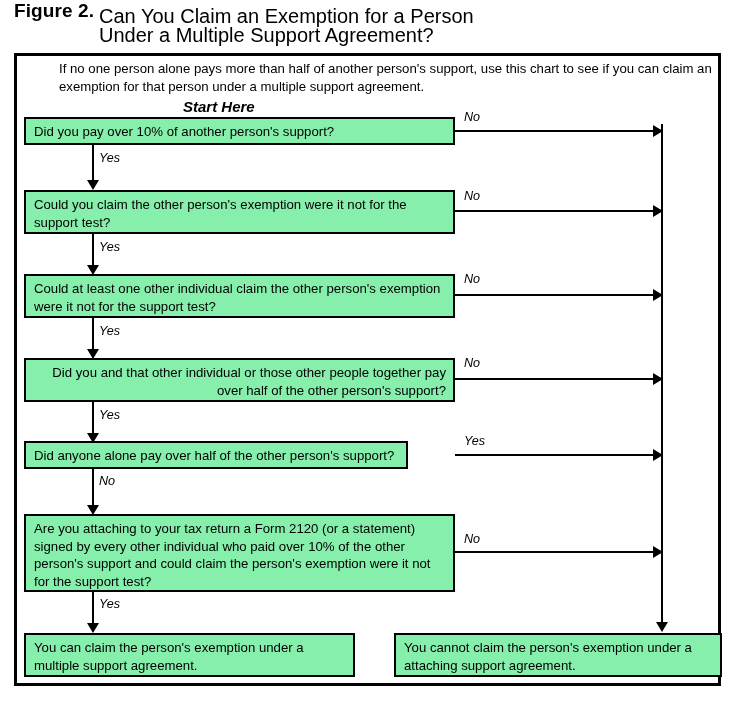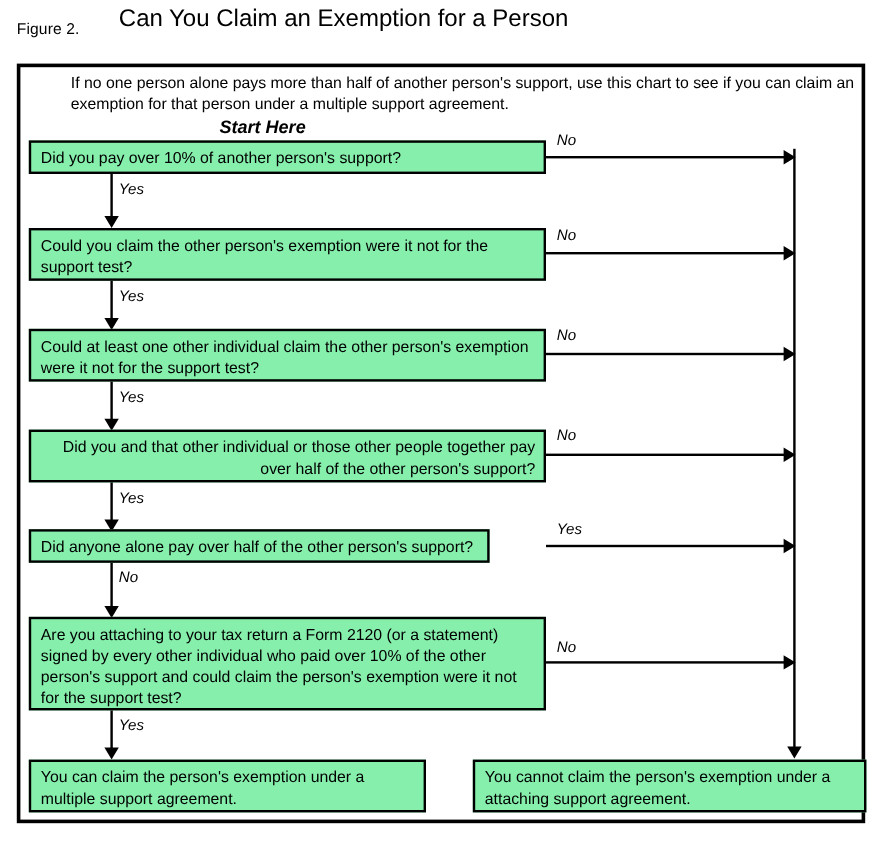--- a/index.html
+++ b/index.html
@@ -16,24 +16,25 @@
     width: 735px;
     height: 703px;
     background: #ffffff;
     overflow: hidden;
   }
 
   
   .fig-label {
     position: absolute;
     left: 14px;
-    top: 16px;
-    font-size: 13px;
+    top: 0;
+    font-size: 19px;
     letter-spacing: 0.1px;
     white-space: nowrap;
+    font-weight: bold;
   }
   .fig-title {
     position: absolute;
     left: 99px;
     top: 7px;
     font-size: 20px;
     font-weight: normal;
     line-height: 19px;
     white-space: nowrap;
   }
@@ -119,21 +120,21 @@
     font-style: italic;
     white-space: nowrap;
   }
 </style>
 </head>
 <body>
 
 <div id="page">
 
   <div class="fig-label">Figure 2.</div>
-  <div class="fig-title"><span>Can You Claim an Exemption for a Person</span><br></div>
+  <div class="fig-title"><span>Can You Claim an Exemption for a Person</span><br><span>Under a Multiple Support Agreement?</span></div>
 
   <div class="outer-frame"></div>
 
   <div class="intro">If no one person alone pays more than half of another person's support, use this chart to see if you can claim an exemption for that person under a multiple support agreement.</div>
 
   <div class="start-here">Start Here</div>
 
   <div class="fbox" style="left:24px; top:117px; width:431px; height:28px;">Did you pay over 10% of another person's support?</div>
 
   <div class="vline" style="left:92px; top:145px; height:37px;"></div>

